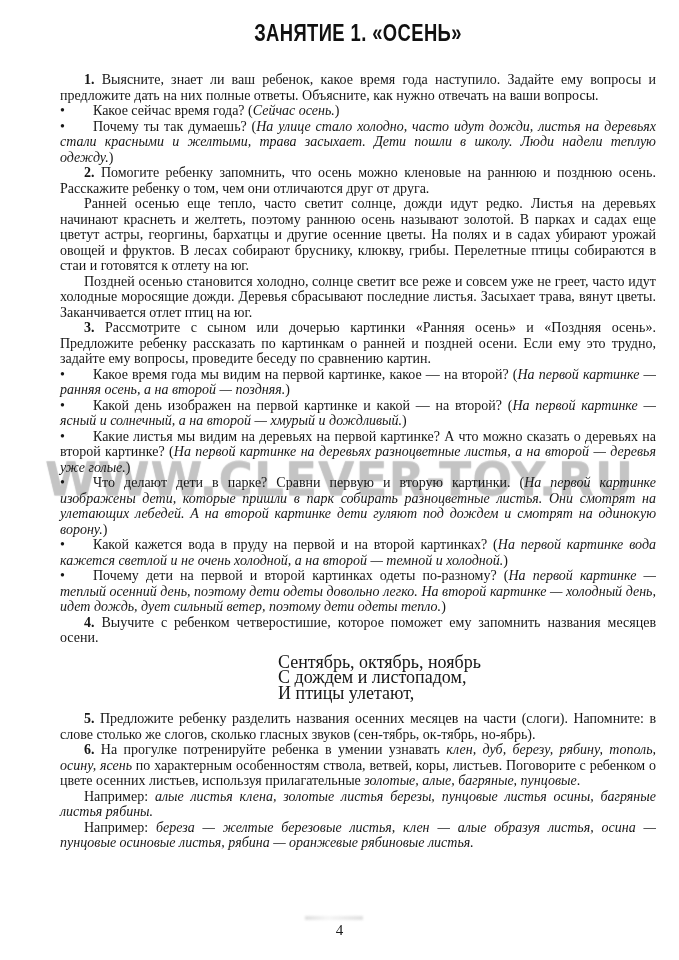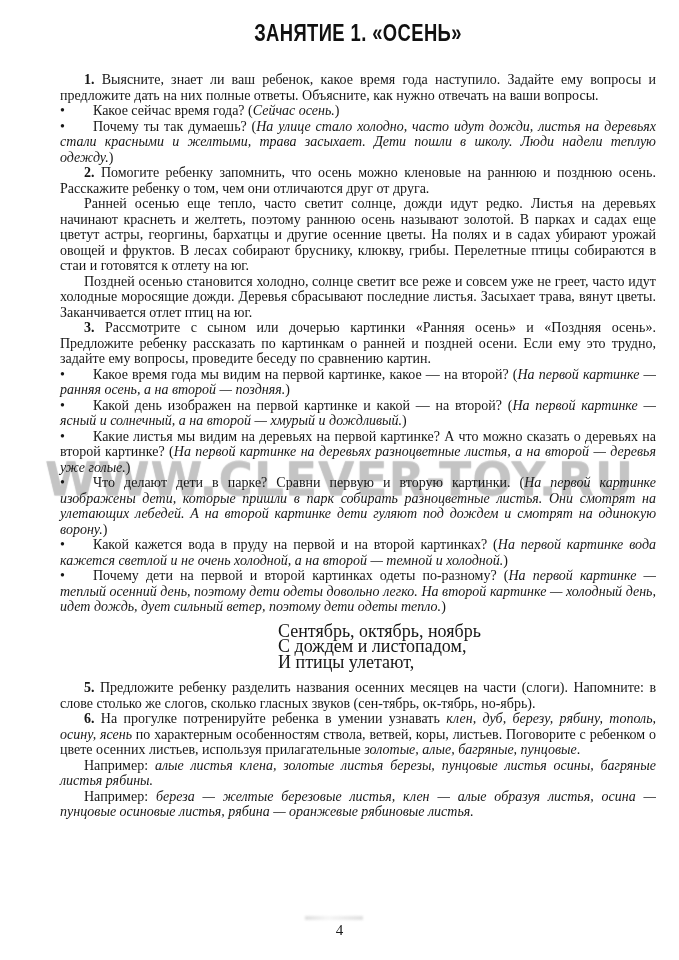--- a/index.html
+++ b/index.html
@@ -103,20 +103,21 @@
     <p class="para bullet"><span class="bmark">•</span><span>Какой день изображен на первой картинке и какой — на второй? (</span><i>На первой картинке — ясный и солнечный, а на второй — хмурый и дождливый.</i><span>)</span></p>
 
     <p class="para bullet"><span class="bmark">•</span><span>Какие листья мы видим на деревьях на первой картинке? А что можно сказать о деревьях на второй картинке? (</span><i>На первой картинке на деревьях разноцветные листья, а на второй — деревья уже голые.</i><span>)</span></p>
 
     <p class="para bullet"><span class="bmark">•</span><span>Что делают дети в парке? Сравни первую и вторую картинки. (</span><i>На первой картинке изображены дети, которые пришли в парк собирать разноцветные листья. Они смотрят на улетающих лебедей. А на второй картинке дети гуляют под дождем и смотрят на одинокую ворону.</i><span>)</span></p>
 
     <p class="para bullet"><span class="bmark">•</span><span>Какой кажется вода в пруду на первой и на второй картинках? (</span><i>На первой картинке вода кажется светлой и не очень холодной, а на второй — темной и холодной.</i><span>)</span></p>
 
     <p class="para bullet"><span class="bmark">•</span><span>Почему дети на первой и второй картинках одеты по-разному? (</span><i>На первой картинке — теплый осенний день, поэтому дети одеты довольно легко. На второй картинке — холодный день, идет дождь, дует сильный ветер, поэтому дети одеты тепло.</i><span>)</span></p>
 
+    <p class="para ind"><b>4.</b><span> Выучите с ребенком четверостишие, которое поможет ему запомнить названия месяцев осени.</span></p>
 
     <div class="poem">
       <div class="poem-line">Сентябрь, октябрь, ноябрь</div>
       <div class="poem-line">С дождем и листопадом,</div>
       <div class="poem-line">И птицы улетают,</div>
     </div>
 
     <p class="para ind"><b>5.</b><span> Предложите ребенку разделить названия осенних месяцев на части (слоги). Напомните: в слове столько же слогов, сколько гласных звуков (сен-тябрь, ок-тябрь, но-ябрь).</span></p>
 
     <p class="para ind"><b>6.</b><span> На прогулке потренируйте ребенка в умении узнавать </span><i>клен, дуб, березу, рябину, тополь, осину, ясень</i><span> по характерным особенностям ствола, ветвей, коры, листьев. Поговорите с ребенком о цвете осенних листьев, используя прилагательные </span><i>золотые, алые, багряные, пунцовые</i><span>.</span></p>

